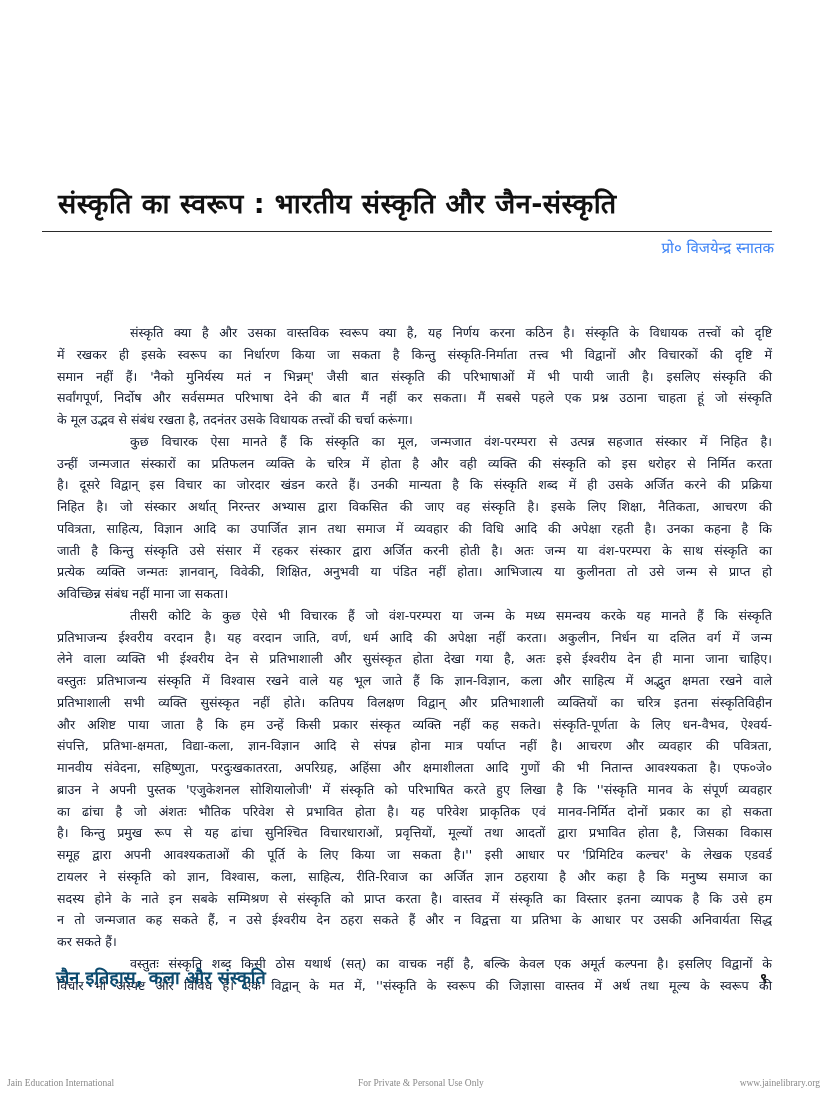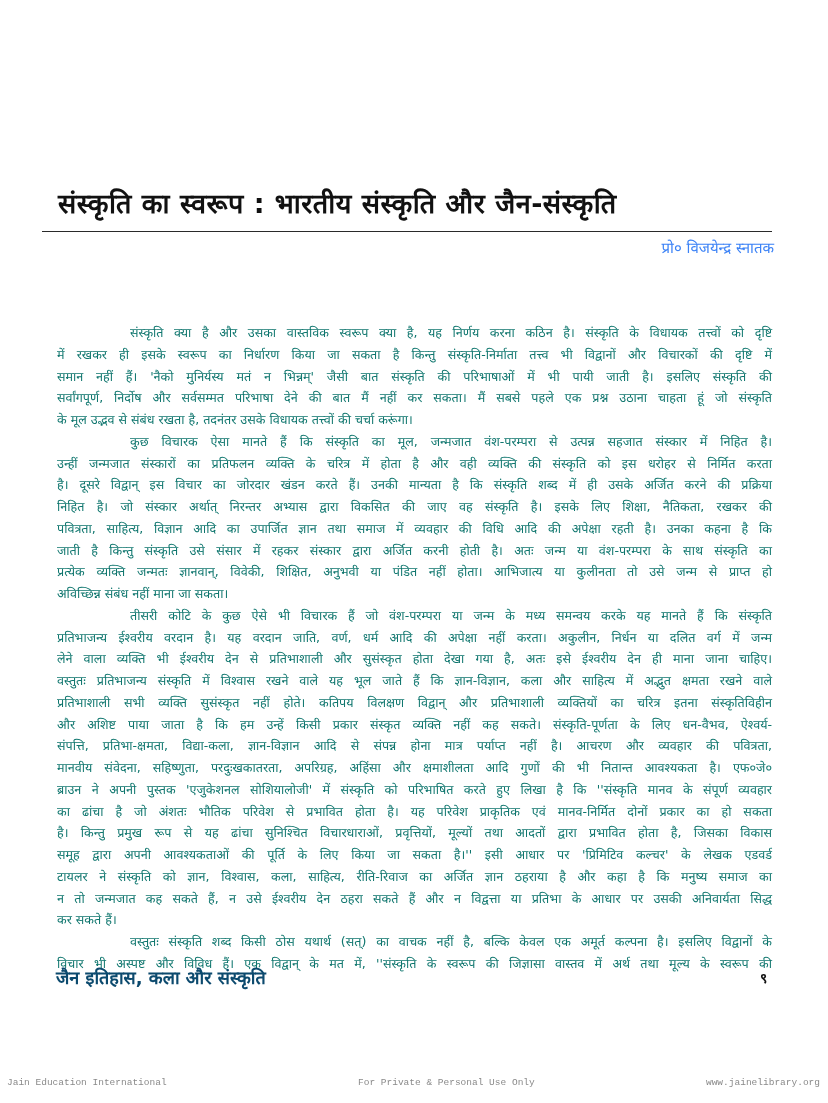--- a/index.html
+++ b/index.html
@@ -57,21 +57,21 @@
     width: 715px;
   }
   .line {
     display: block;
     height: 21.75px;
     line-height: 21.75px;
     font-size: 12.6px;
     white-space: nowrap;
     text-align: justify;
     text-align-last: justify;
-    color: #0f766e;
+    color: #0f172a;
   }
   .line.last {
     text-align-last: left;
   }
   .line.indent {
     padding-left: 73px;
   }
   .footer-journal {
     position: absolute;
     left: 56px;
@@ -87,21 +87,21 @@
     left: 760px;
     top: 966px;
     font-size: 14px;
     font-weight: bold;
     color: #111;
     line-height: 24px;
   }
   .watermark {
     position: absolute;
     top: 1076px;
-    font-family: Liberation Mono, monospace;
+    font-family: Liberation Serif, serif;
     font-size: 9.5px;
     color: #8a8a8a;
     white-space: nowrap;
     line-height: 14px;
   }
   .wm-left { left: 7px; }
   .wm-center { left: 358px; }
   .wm-right { right: 8px; text-align: center; }
 </style>
 </head>
@@ -122,41 +122,42 @@
       <span class="line">में रखकर ही इसके स्वरूप का  निर्धारण किया  जा सकता है किन्तु  संस्कृति-निर्माता  तत्त्व भी  विद्वानों और विचारकों की दृष्टि में</span>
       <span class="line">समान नहीं हैं। 'नैको मुनिर्यस्य मतं न भिन्नम्' जैसी  बात  संस्कृति की  परिभाषाओं  में भी पायी  जाती है।  इसलिए संस्कृति की</span>
       <span class="line">सर्वांगपूर्ण, निर्दोष और सर्वसम्मत परिभाषा देने की बात मैं नहीं कर सकता। मैं सबसे पहले एक प्रश्न उठाना चाहता हूं जो संस्कृति</span>
       <span class="line last">के मूल उद्भव से संबंध रखता है, तदनंतर उसके विधायक तत्त्वों की चर्चा करूंगा।</span>
     </div>
 
     <div>
       <span class="line indent">कुछ  विचारक ऐसा मानते  हैं कि संस्कृति का मूल,  जन्मजात  वंश-परम्परा से उत्पन्न सहजात  संस्कार में निहित है।</span>
       <span class="line">उन्हीं जन्मजात संस्कारों का प्रतिफलन व्यक्ति के चरित्र में होता है  और वही व्यक्ति  की संस्कृति  को इस धरोहर से निर्मित करता</span>
       <span class="line">है। दूसरे विद्वान् इस विचार का जोरदार खंडन करते हैं। उनकी मान्यता है कि संस्कृति  शब्द में ही उसके  अर्जित करने की प्रक्रिया</span>
-      <span class="line">निहित है। जो संस्कार अर्थात् निरन्तर अभ्यास द्वारा विकसित की जाए वह संस्कृति है।  इसके लिए  शिक्षा,  नैतिकता,  रखकर की</span>
+      <span class="line">निहित है। जो संस्कार अर्थात् निरन्तर अभ्यास द्वारा विकसित की जाए वह संस्कृति है।  इसके लिए  शिक्षा,  नैतिकता,  आचरण की</span>
       <span class="line">पवित्रता, साहित्य, विज्ञान आदि का उपार्जित ज्ञान तथा समाज में व्यवहार की विधि आदि  की अपेक्षा रहती है। उनका कहना है कि</span>
       <span class="line">जाती है किन्तु संस्कृति उसे संसार में रहकर संस्कार द्वारा अर्जित करनी  होती है।  अतः  जन्म या वंश-परम्परा के साथ संस्कृति का</span>
       <span class="line">प्रत्येक व्यक्ति जन्मतः ज्ञानवान्,  विवेकी,  शिक्षित, अनुभवी या पंडित नहीं होता।  आभिजात्य या कुलीनता तो उसे जन्म से प्राप्त हो</span>
       <span class="line last">अविच्छिन्न संबंध नहीं माना जा सकता।</span>
     </div>
 
     <div>
       <span class="line indent">तीसरी कोटि के कुछ ऐसे भी विचारक हैं  जो वंश-परम्परा  या जन्म के  मध्य समन्वय करके यह मानते हैं कि संस्कृति</span>
       <span class="line">प्रतिभाजन्य ईश्वरीय वरदान है। यह वरदान जाति, वर्ण,  धर्म आदि की अपेक्षा नहीं  करता। अकुलीन, निर्धन या दलित वर्ग में जन्म</span>
       <span class="line">लेने वाला व्यक्ति भी ईश्वरीय देन  से प्रतिभाशाली और सुसंस्कृत होता देखा  गया है, अतः इसे ईश्वरीय देन ही माना जाना चाहिए।</span>
       <span class="line">वस्तुतः प्रतिभाजन्य संस्कृति में विश्वास रखने वाले यह भूल जाते हैं कि ज्ञान-विज्ञान,  कला और साहित्य में अद्भुत क्षमता रखने वाले</span>
       <span class="line">प्रतिभाशाली सभी व्यक्ति सुसंस्कृत नहीं होते। कतिपय विलक्षण विद्वान् और  प्रतिभाशाली  व्यक्तियों का चरित्र इतना  संस्कृतिविहीन</span>
       <span class="line">और अशिष्ट पाया जाता है कि  हम उन्हें किसी  प्रकार संस्कृत व्यक्ति नहीं  कह सकते।  संस्कृति-पूर्णता  के  लिए धन-वैभव, ऐश्वर्य-</span>
       <span class="line">संपत्ति, प्रतिभा-क्षमता, विद्या-कला,  ज्ञान-विज्ञान आदि से  संपन्न होना मात्र  पर्याप्त नहीं है।  आचरण  और व्यवहार की पवित्रता,</span>
       <span class="line">मानवीय संवेदना, सहिष्णुता, परदुःखकातरता, अपरिग्रह, अहिंसा और क्षमाशीलता आदि गुणों की भी नितान्त आवश्यकता है। एफ०जे०</span>
       <span class="line">ब्राउन ने अपनी पुस्तक 'एजुकेशनल सोशियालोजी' में संस्कृति को परिभाषित करते हुए  लिखा है कि ''संस्कृति मानव के संपूर्ण व्यवहार</span>
       <span class="line">का ढांचा है जो अंशतः भौतिक  परिवेश से प्रभावित होता है।  यह  परिवेश  प्राकृतिक एवं मानव-निर्मित दोनों प्रकार का हो सकता</span>
       <span class="line">है। किन्तु प्रमुख रूप से यह ढांचा सुनिश्चित  विचारधाराओं, प्रवृत्तियों, मूल्यों तथा आदतों द्वारा प्रभावित होता है, जिसका विकास</span>
       <span class="line">समूह द्वारा अपनी आवश्यकताओं  की  पूर्ति के लिए  किया जा  सकता है।''  इसी  आधार  पर 'प्रिमिटिव कल्चर' के लेखक एडवर्ड</span>
       <span class="line">टायलर ने संस्कृति को ज्ञान, विश्वास, कला,  साहित्य,  रीति-रिवाज  का  अर्जित  ज्ञान ठहराया है और कहा है कि मनुष्य समाज का</span>
+      <span class="line">सदस्य होने के नाते इन सबके सम्मिश्रण से संस्कृति को प्राप्त करता है। वास्तव में  संस्कृति का विस्तार इतना व्यापक है कि उसे हम</span>
       <span class="line">न तो जन्मजात कह सकते हैं, न उसे ईश्वरीय  देन ठहरा सकते हैं और न  विद्वत्ता या प्रतिभा के आधार पर  उसकी अनिवार्यता सिद्ध</span>
       <span class="line last">कर सकते हैं।</span>
     </div>
 
     <div>
       <span class="line indent">वस्तुतः संस्कृति शब्द किसी ठोस यथार्थ (सत्) का वाचक नहीं है, बल्कि केवल एक अमूर्त कल्पना है। इसलिए विद्वानों के</span>
       <span class="line">विचार भी अस्पष्ट और विविध हैं। एक विद्वान् के मत में,  ''संस्कृति के स्वरूप  की जिज्ञासा वास्तव में अर्थ तथा मूल्य के स्वरूप की</span>
     </div>
 
   </div>

